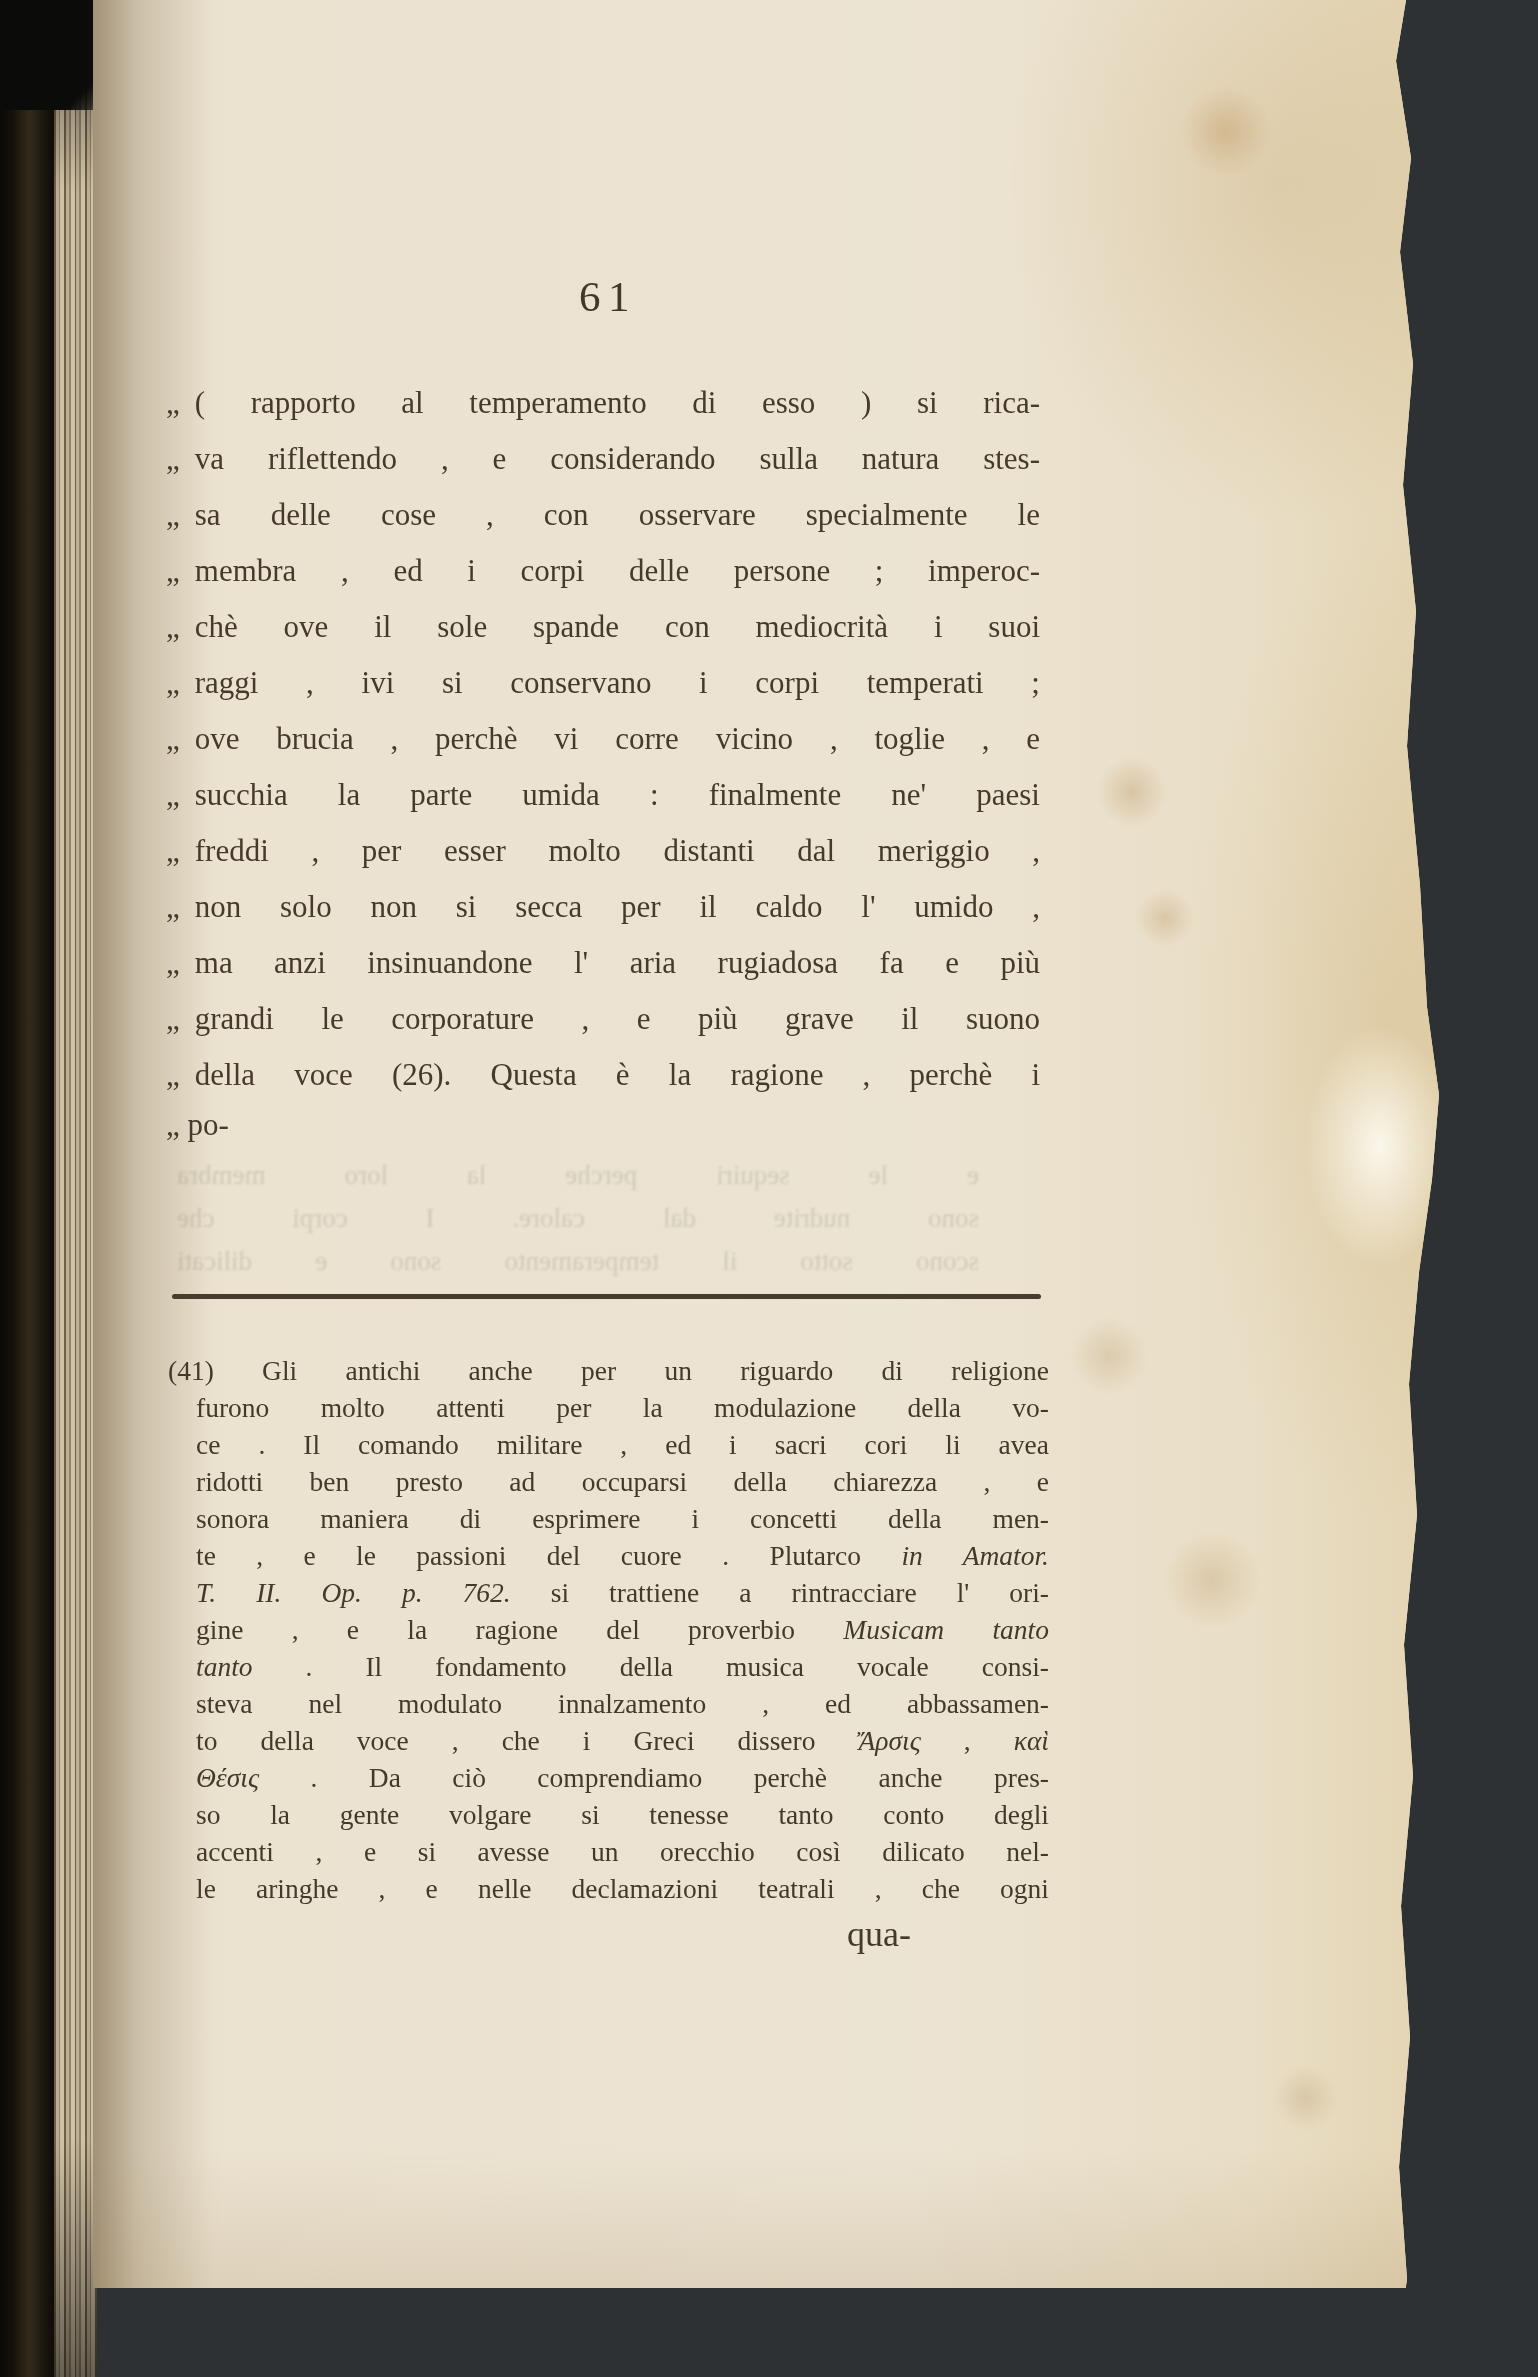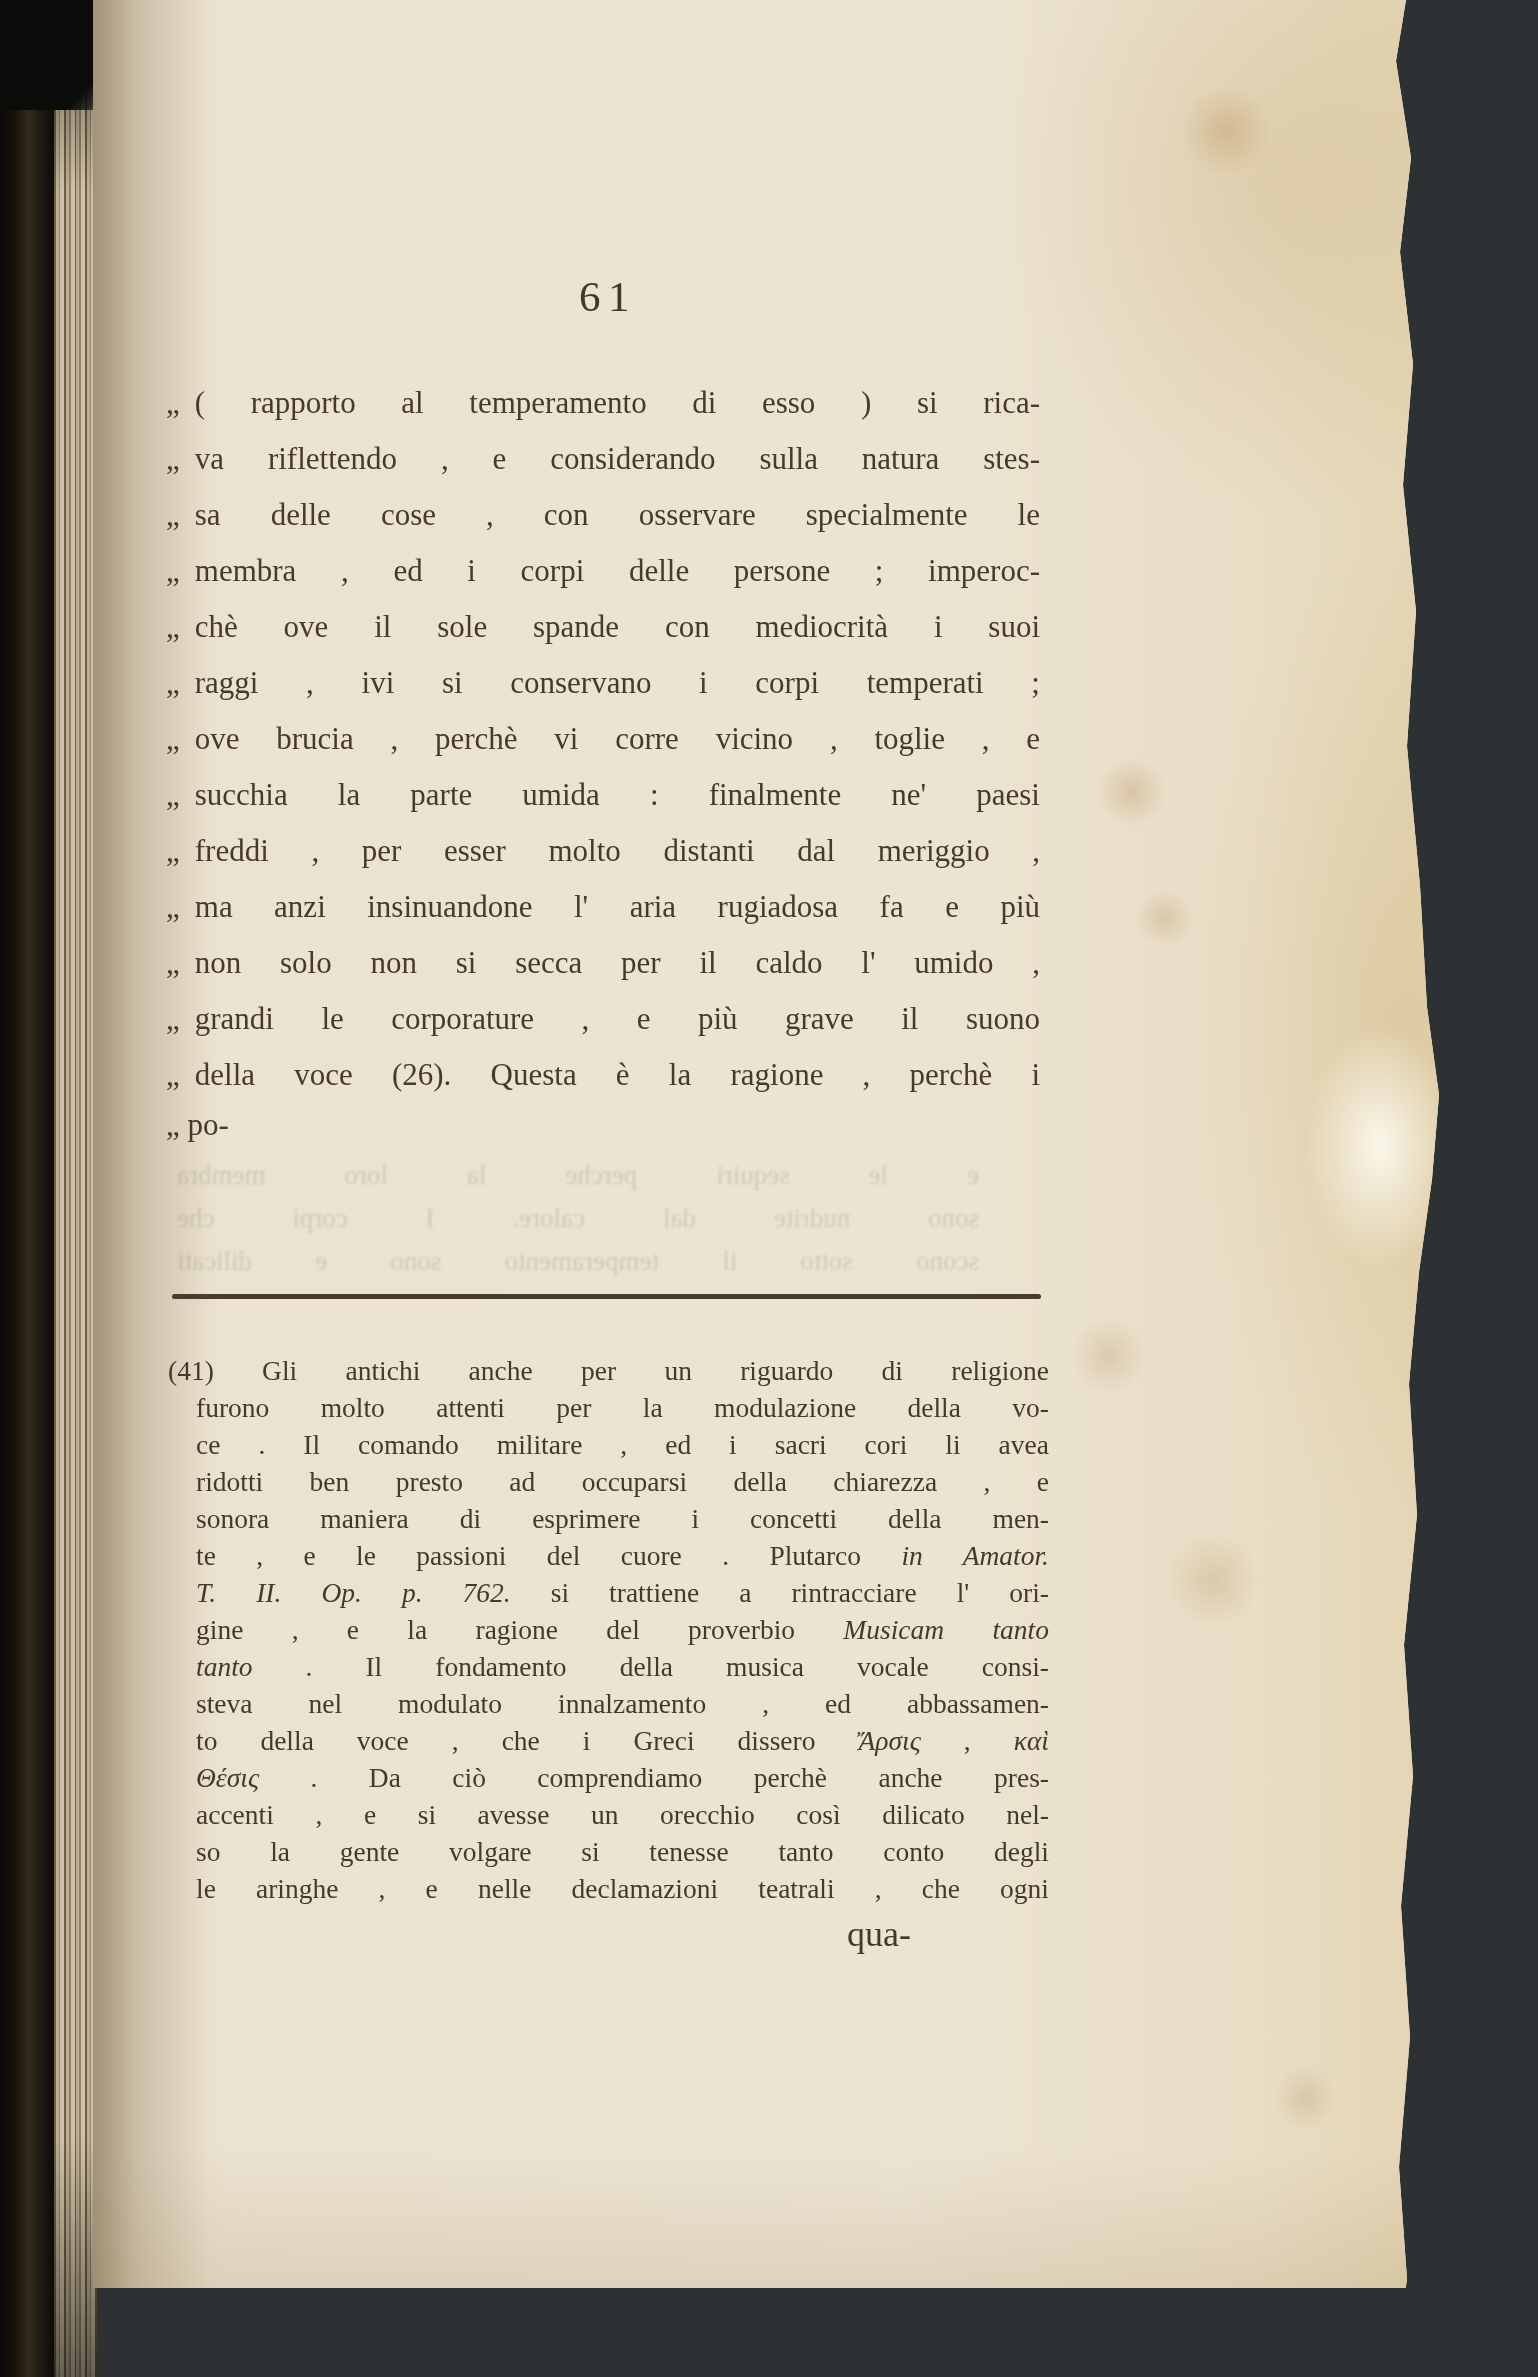--- a/index.html
+++ b/index.html
@@ -117,22 +117,22 @@
   <div id="main-text">
       <div class="tline"><span class="qmark">„</span>( rapporto al temperamento di esso ) si rica-</div>
       <div class="tline"><span class="qmark">„</span>va riflettendo , e considerando sulla natura stes-</div>
       <div class="tline"><span class="qmark">„</span>sa delle cose , con osservare specialmente le</div>
       <div class="tline"><span class="qmark">„</span>membra , ed i corpi delle persone ; imperoc-</div>
       <div class="tline"><span class="qmark">„</span>chè ove il sole spande con mediocrità i suoi</div>
       <div class="tline"><span class="qmark">„</span>raggi , ivi si conservano i corpi temperati ;</div>
       <div class="tline"><span class="qmark">„</span>ove brucia , perchè vi corre vicino , toglie , e</div>
       <div class="tline"><span class="qmark">„</span>succhia la parte umida : finalmente ne' paesi</div>
       <div class="tline"><span class="qmark">„</span>freddi , per esser molto distanti dal meriggio ,</div>
+      <div class="tline"><span class="qmark">„</span>non solo non si secca per il caldo l' umido ,</div>
       <div class="tline"><span class="qmark">„</span>ma anzi insinuandone l' aria rugiadosa fa e più</div>
-      <div class="tline"><span class="qmark">„</span>non solo non si secca per il caldo l' umido ,</div>
       <div class="tline"><span class="qmark">„</span>grandi le corporature , e più grave il suono</div>
       <div class="tline"><span class="qmark">„</span>della voce (26). Questa è la ragione , perchè i</div>
     </div>
 
   <div id="catchword-main">„ po-</div>
 
   <div id="bleedthrough">
       <div class="tline">e le sequiri perche la loro membra</div>
       <div class="tline">sono nudrite dal calore. I corpi che</div>
       <div class="tline">scono sotto il temperamento sono e dilicati</div>
@@ -146,20 +146,20 @@
       <div class="tline"><span>ce . Il comando militare , ed i sacri cori li avea</span></div>
       <div class="tline"><span>ridotti ben presto ad occuparsi della chiarezza , e</span></div>
       <div class="tline"><span>sonora maniera di esprimere i concetti della men-</span></div>
       <div class="tline"><span>te , e le passioni del cuore . Plutarco </span><span class="ital">in Amator.</span></div>
       <div class="tline"><span class="ital">T. II. Op. p. 762.</span><span> si trattiene a rintracciare l' ori-</span></div>
       <div class="tline"><span>gine , e la ragione del proverbio </span><span class="ital">Musicam tanto</span></div>
       <div class="tline"><span class="ital">tanto</span><span> . Il fondamento della musica vocale consi-</span></div>
       <div class="tline"><span>steva nel modulato innalzamento , ed abbassamen-</span></div>
       <div class="tline"><span>to della voce , che i Greci dissero </span><span class="ital">Ἄρσις</span><span> , </span><span class="ital">καὶ</span></div>
       <div class="tline"><span class="ital">Θέσις</span><span> . Da ciò comprendiamo perchè anche pres-</span></div>
+      <div class="tline"><span>so la gente volgare si tenesse tanto conto degli</span></div>
       <div class="tline"><span>accenti , e si avesse un orecchio così dilicato nel-</span></div>
-      <div class="tline"><span>so la gente volgare si tenesse tanto conto degli</span></div>
       <div class="tline"><span>le aringhe , e nelle declamazioni teatrali , che ogni</span></div>
     </div>
 
   <div id="catchword-foot">qua-</div>
 </div>
 
 
 </body></html>

